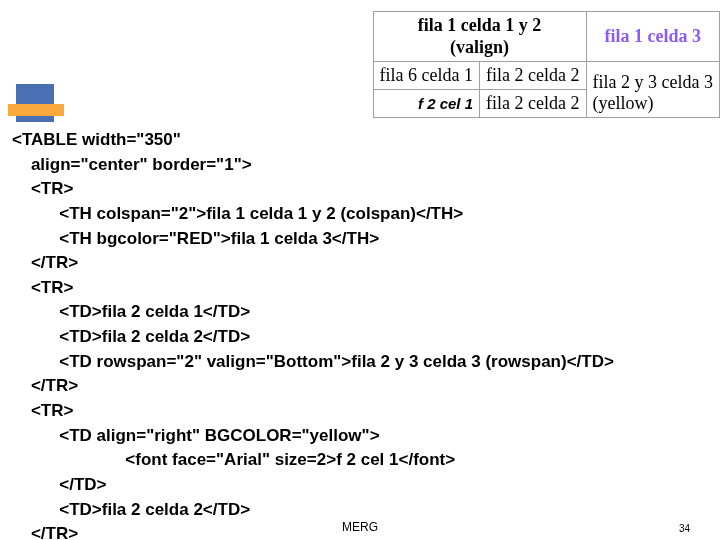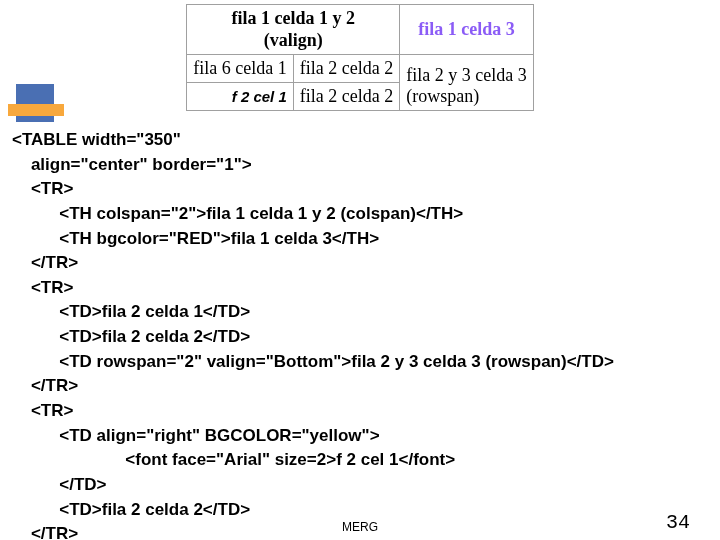--- a/index.html
+++ b/index.html
@@ -1,28 +1,28 @@
 <!DOCTYPE html>
 <html><head>
 <meta charset="utf-8">
 <style>
   body { margin:0; padding:0; width:720px; height:540px; font-family:"Times New Roman", serif; background:#fff; position:relative; overflow:hidden;}
   .logo { position:absolute; left:8px; top:76px; width:56px; height:56px; z-index:0;}
   .logo .blue { position:absolute; left:8px; top:8px; width:38px; height:38px; background:#4a6fb3; }
   .logo .oline { position:absolute; left:0; top:28px; width:56px; height:12px; background:#f8a83c; }
-  .demo-wrap { position:absolute; left:0; right:0; top:4px; display:flex; justify-content:center; z-index:1;}
+  .demo-wrap { position:absolute; left:0; right:0; top:11px; display:flex; justify-content:flex-end; z-index:1;}
   table.demo { border-collapse:collapse; font-family:"Times New Roman", serif; font-size:18px; }
   table.demo th, table.demo td { border:1px solid #a0a0a0; padding:3px 6px; background:#fff;}
   table.demo th { font-weight:bold; text-align:center; line-height:1.2;}
   th.red { background:#ff0000; color:#8b5cf6; }
   td.yellow { background:#ffff00; text-align:right; font-family:Arial, sans-serif; font-size:15px; font-weight:bold;font-style:italic;}
   td.bottom { vertical-align:bottom;margin-left:6px; }
   .code { position:absolute; left:12px; top:128px; right:2px; font-family:Verdana, Arial, sans-serif; font-size:17px; font-weight:bold; line-height:1.45; white-space:pre; z-index:2;}
   .footer-center { position:absolute; left:0; right:0; bottom:6px; text-align:center; font-family:Verdana, Arial, sans-serif; font-size:12px; }
-  .footer-right { position:absolute; right:30px; bottom:6px; font-family:Liberation Mono, monospace; font-size:20px; }
+  .footer-right { position:absolute; right:30px; bottom:6px; font-family:Liberation Sans, sans-serif; font-size:10px; }
 </style>
 </head>
 <body>
 
 <div class="logo">
   <div class="blue"></div>
     <div class="oline"></div>
 </div>
 
 <div class="demo-wrap">
@@ -33,21 +33,21 @@
         <span>fila 1 celda 1 y 2</span><br>
         <span>(valign)</span>
       </th>
       <th class="red">fila 1 celda 3</th>
     </tr>
     <tr>
       <td>fila 6 celda 1</td>
       <td>fila 2 celda 2</td>
       <td rowspan="2" class="bottom">
         <span>fila 2 y 3 celda 3</span><br>
-        <span>(rowspan)</span>
+        <span>(yellow)</span>
       </td>
     </tr>
     <tr>
       <td class="yellow">f 2 cel 1</td>
       <td>fila 2 celda 2</td>
     </tr>
   </tbody>
     </table>
 </div>
 

